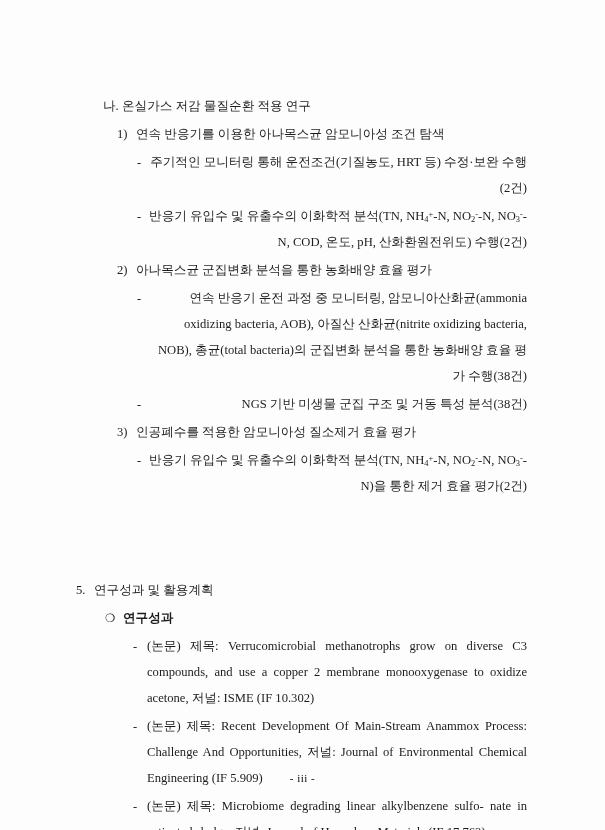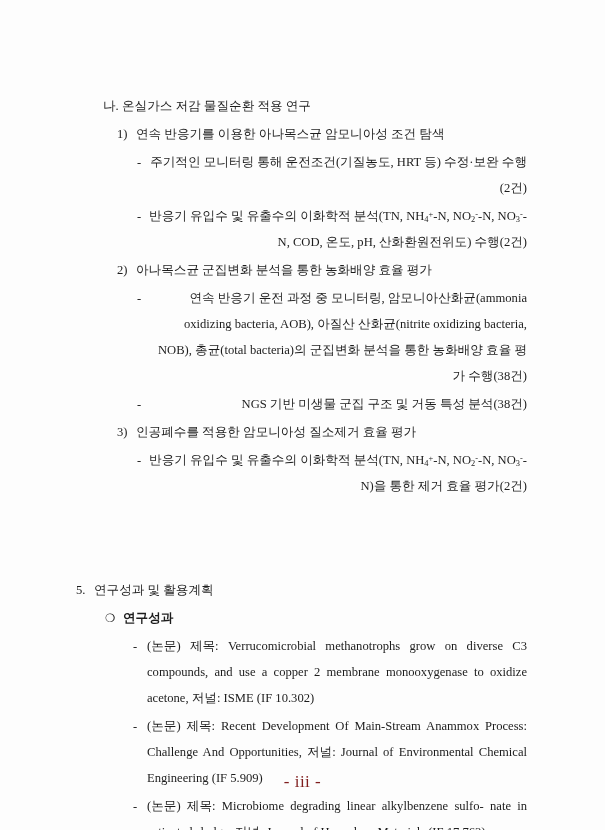--- a/index.html
+++ b/index.html
@@ -95,23 +95,23 @@
   }
   sub { vertical-align: -0.22em; }
   sup { vertical-align: 0.34em; }
 
   .footer {
     position: absolute;
     left: 0;
     right: 0;
     top: 772px;
     text-align: center;
-    font-size: 17px;
+    font-size: 11px;
     letter-spacing: 0.5px;
-    color: #7f1d1d;
+    color: #000000;
   }
 </style>
 </head>
 <body>
 
 <div class="page">
   <div class="content">
 
     <div style="height:57px"></div>
 

